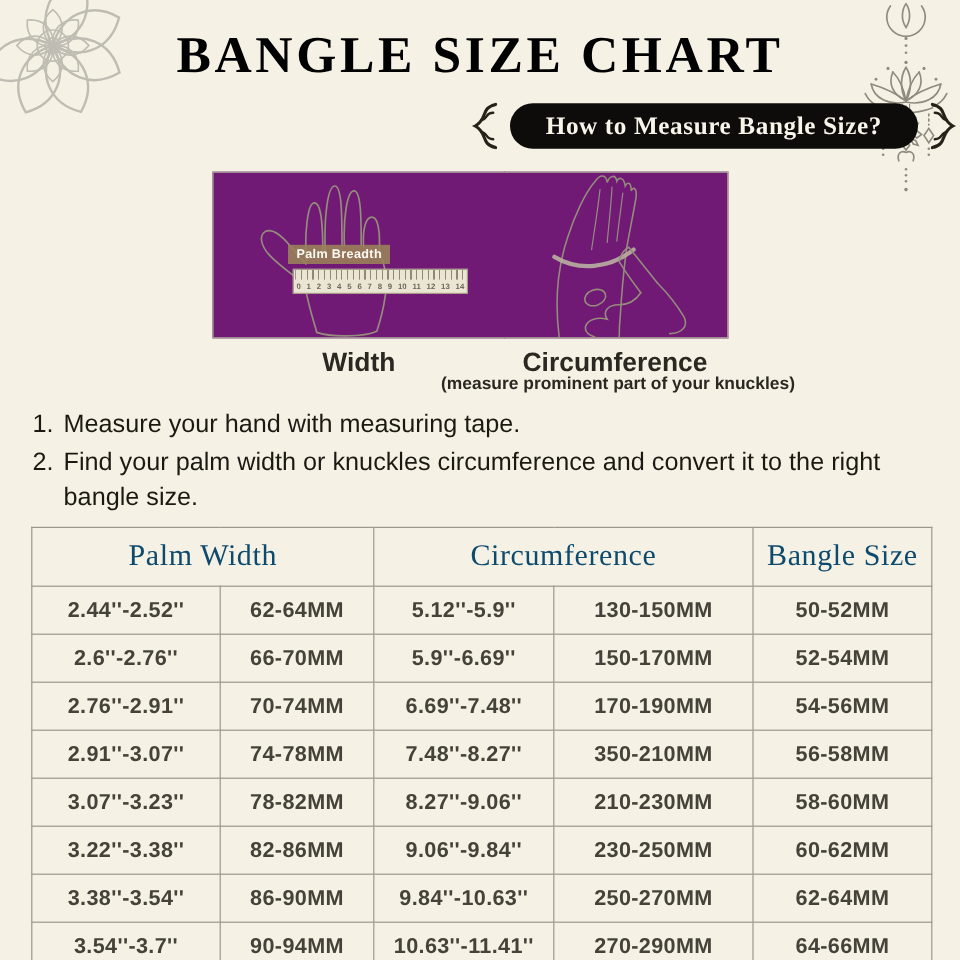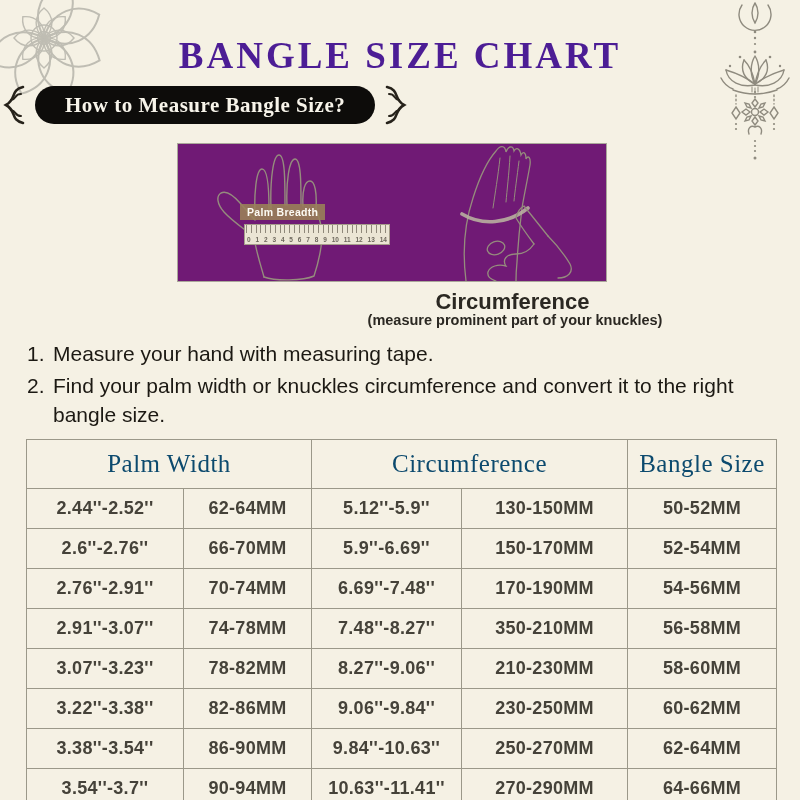--- a/index.html
+++ b/index.html
@@ -5,27 +5,27 @@
   html,body{margin:0;padding:0;}
   .page{
     position:relative;width:800px;height:800px;background:#f5f1e4;
     overflow:hidden;font-family:"Liberation Sans",sans-serif;
   }
   
   .mandala{position:absolute;left:-36px;top:-40px;pointer-events:none;}
   .lotus{position:absolute;left:692px;top:0;pointer-events:none;}
   
   .title{
-    position:absolute;top:22px;left:0;right:0;margin:12px;text-align:center;
-    font-family:"Liberation Serif",serif;font-weight:700;font-size:37px;
-    letter-spacing:3px;color:#4c1d95;
-  }
-  
-  .badge-row{position:absolute;top:85px;left:0;right:0;height:40px;
-    display:flex;justify-content:flex-start;align-items:center;gap:9px;}
+    position:absolute;top:22px;left:0;right:0;margin:0;text-align:center;
+    font-family:"Liberation Serif",serif;font-weight:700;font-size:43px;
+    letter-spacing:3px;color:#000000;
+  }
+  
+  .badge-row{position:absolute;top:85px;left:11px;right:0;height:40px;
+    display:flex;justify-content:flex-end;align-items:center;gap:9px;}
   .badge{
     background:#0d0c0a;color:#f7f4ea;border-radius:20px;height:38px;line-height:38px;
     padding:0 30px;font-family:"Liberation Serif",serif;font-weight:700;
     font-size:21px;letter-spacing:0.5px;white-space:nowrap;
   }
   .flourish{width:26px;height:40px;}
   
   .illus-box{position:absolute;top:143px;height:139px;border:1px solid #aaa79a;
     background:#701a75;box-sizing:border-box;}
   .box-width{left:177px;width:244px;}
@@ -219,20 +219,21 @@
         <path d="M80,14 C78,32 75,50 73,64 M90,12 C89,30 87,46 86,58 M99,17 C97,33 95,47 94,57" stroke-width="1"></path>
         <path d="M42,70 C62,82 88,80 108,64" stroke="#b8afa0" stroke-width="3.6" opacity="0.9"></path>
         <path d="M104,62 C112,72 120,82 128,92 M96,74 C102,84 108,92 114,100 M104,62 C100,64 97,69 96,74"></path>
         <path d="M128,92 C136,100 144,110 150,120 C154,128 148,134 138,134"></path>
         <path d="M114,100 C110,106 104,110 96,110 C86,110 82,116 86,122 C78,120 70,122 68,128 C67,132 70,135 76,137"></path>
         <ellipse cx="76" cy="104" rx="9" ry="6.5" transform="rotate(-20 76 104)"></ellipse>
       </g>
     </svg>
   </div>
 
+  <div class="caption cap-width">Width</div>
   <div class="caption cap-circ">Circumference</div>
   <div class="cap-note">(measure prominent part of your knuckles)</div>
 
   <div class="instructions">
     <div class="instr-item">
       <span class="instr-num">1.</span>
       <span class="instr-text">Measure your hand with measuring tape.</span>
     </div>
     <div class="instr-item">
       <span class="instr-num">2.</span>

